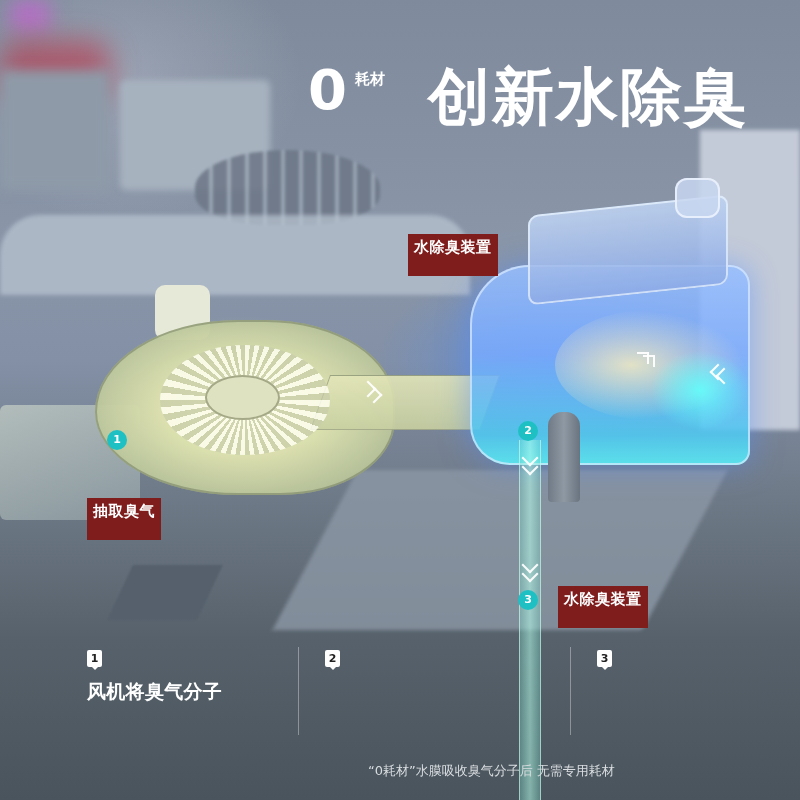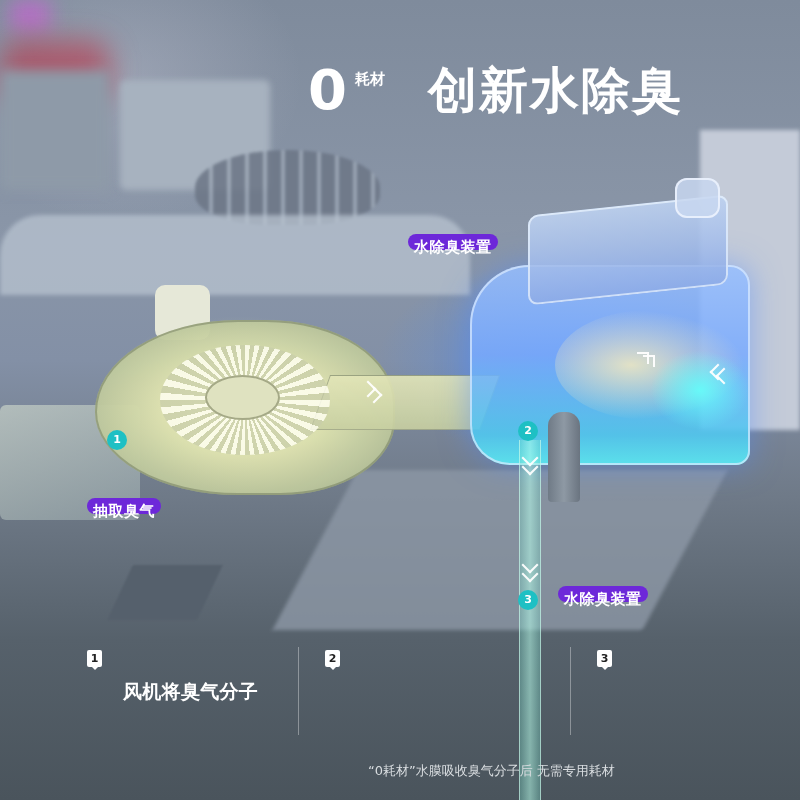--- a/index.html
+++ b/index.html
@@ -62,31 +62,31 @@
   .pipe { position: absolute; left: 519px; top: 440px; width: 22px; height: 360px;
     background: linear-gradient(90deg, rgba(120,220,200,.35), rgba(180,255,235,.55) 50%, rgba(120,220,200,.35));
     border-left: 1px solid rgba(210,255,240,.6); border-right: 1px solid rgba(210,255,240,.6); }
 
   
   .chev { position: absolute; width: 12px; height: 12px; border-right: 2px solid #fff; border-bottom: 2px solid #fff; opacity: .95; }
 
   
   .title-zero { position: absolute; left: 308px; top: 62px; color: #fff; font-size: 56px; font-weight: bold; line-height: 1; font-family: "DejaVu Sans", sans-serif; }
   .title-sup { position: absolute; left: 355px; top: 70px; color: #fff; font-size: 15px; font-weight: bold; }
-  .title-main { position: absolute; left: 428px; top: 66px; color: #fff; font-size: 49px; font-weight: bold; letter-spacing: 2px; line-height: 1; }
+  .title-main { position: absolute; left: 428px; top: 66px; color: #fff; font-size: 62px; font-weight: bold; letter-spacing: 2px; line-height: 1; }
 
   
-  .tag { position: absolute; background: #6d28d9; color: #fff; font-size: 15px; font-weight: bold; padding: 0 6px; height: 16px; line-height: 27px; border-radius: 9px; letter-spacing: .5px; }
+  .tag { position: absolute; background: #7f1d1d; color: #fff; font-size: 15px; font-weight: bold; padding: 0 6px; height: 42px; line-height: 27px; border-radius: 0; letter-spacing: .5px; }
   .marker { position: absolute; width: 20px; height: 20px; border-radius: 50%; background: #1ec0c4; color: #fff; font-size: 11px; font-weight: bold; text-align: center; line-height: 20px; font-family: "DejaVu Sans", sans-serif; }
 
   
   .step { position: absolute; top: 647px; color: #fff; }
   .step-num { display: inline-block; width: 15px; height: 17px; background: #fff; color: #222; font-size: 11px; font-weight: bold; text-align: center; line-height: 17px; border-radius: 2px; position: relative; font-family: "DejaVu Sans", sans-serif; }
   .step-num::after { content: ""; position: absolute; left: 5px; bottom: -3px; border-left: 3px solid transparent; border-right: 3px solid transparent; border-top: 3px solid #fff; }
-  .step-line { font-size: 19px; font-weight: bold; line-height: 30px; white-space: nowrap; letter-spacing: .3px; margin-left: 36px; }
+  .step-line { font-size: 19px; font-weight: bold; line-height: 30px; white-space: nowrap; letter-spacing: .3px; }
   .step-lines { margin-top: 9px; }
   .divider { position: absolute; top: 647px; width: 1px; height: 88px; background: rgba(255,255,255,0.35); }
 
   .footnote { position: absolute; left: 368px; top: 762px; color: #d9dde0; font-size: 13px; white-space: nowrap; }
 </style>
 </head>
 <body>
 
 <div class="stage">
   <div class="shape s-pink"></div>

